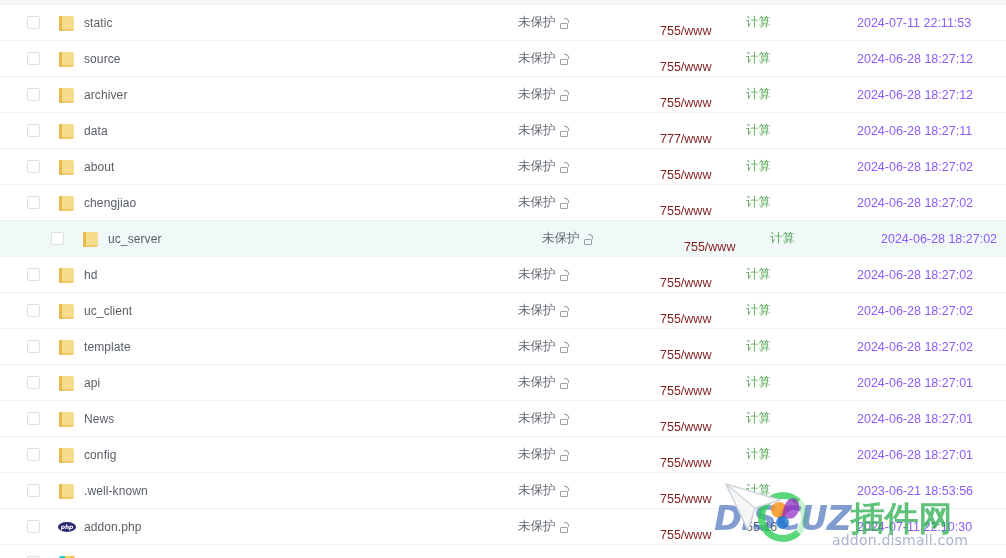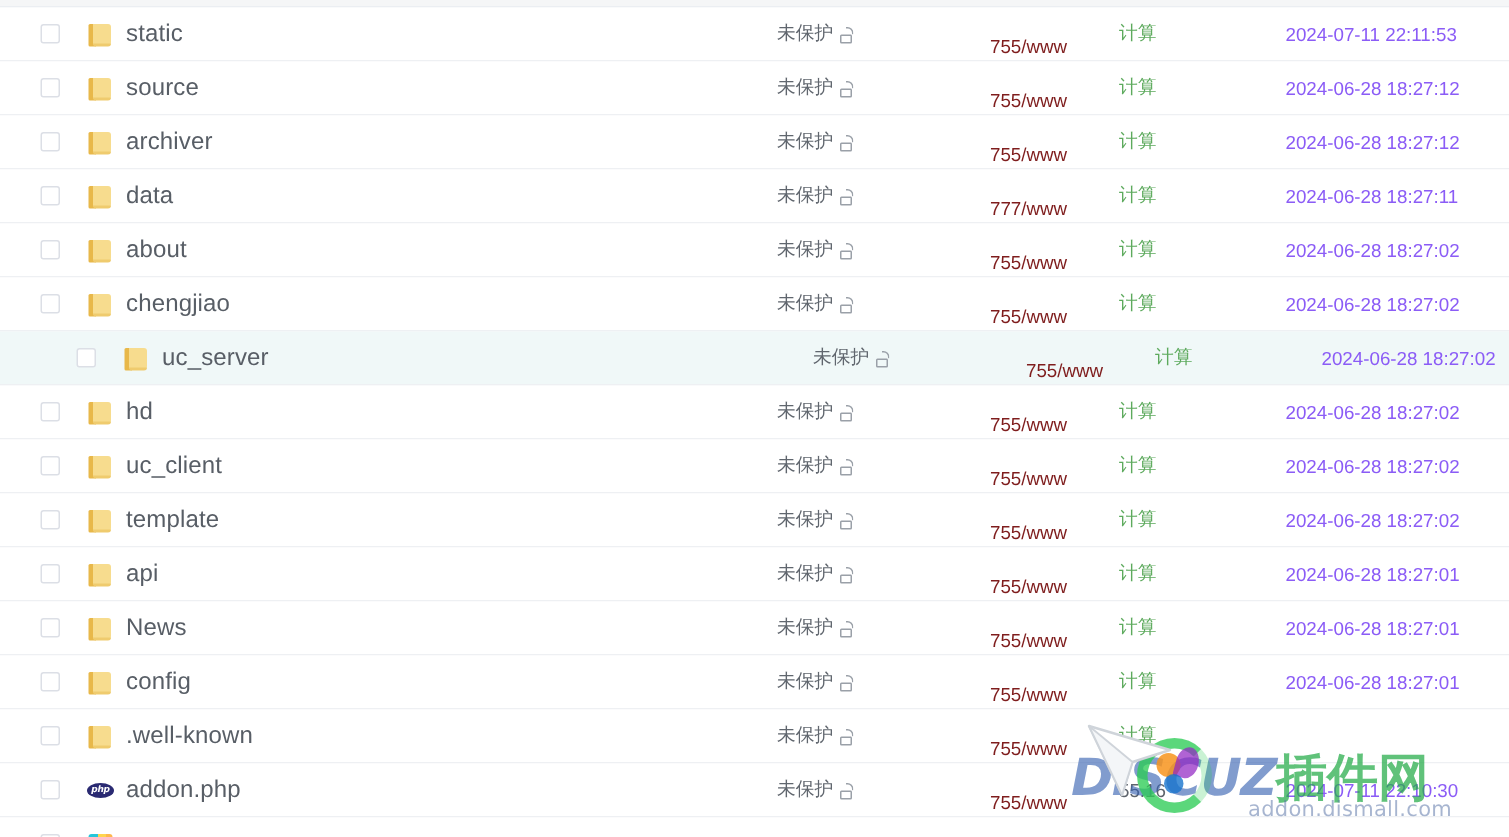--- a/index.html
+++ b/index.html
@@ -68,21 +68,21 @@
     width: 416px;
     flex: 0 0 416px;
     display: flex;
     align-items: center;
     gap: 8px;
     overflow: hidden;
     white-space: nowrap;
   }
   .name-text {
     color: #585e66;
-    font-size: 16px;
+    font-size: 12px;
     letter-spacing: .1px;
   }
 
   
   .icon-wrap {
     width: 18px; height: 18px;
     flex: 0 0 18px;
     position: relative;
     display: inline-block;
   }
@@ -630,20 +630,21 @@
         </div>
         <div class="col-protect">
           <span>未保护</span>
           <span class="lock-open">
             <span class="body"></span>
             <span class="shackle"></span>
           </span>
         </div>
         <div class="col-perm">755/www</div>
         <div class="col-size"><span class="size-calc">计算</span></div>
+        <div class="col-date">2023-06-21 18:53:56</div>
       </div>
       <div class="row">
         <div class="col-check">
           <div class="checkbox"></div>
         </div>
         <div class="col-name">
           <span class="icon-wrap">
             <span class="php-icon">php</span>
           </span>
           <span class="name-text">addon.php</span>

